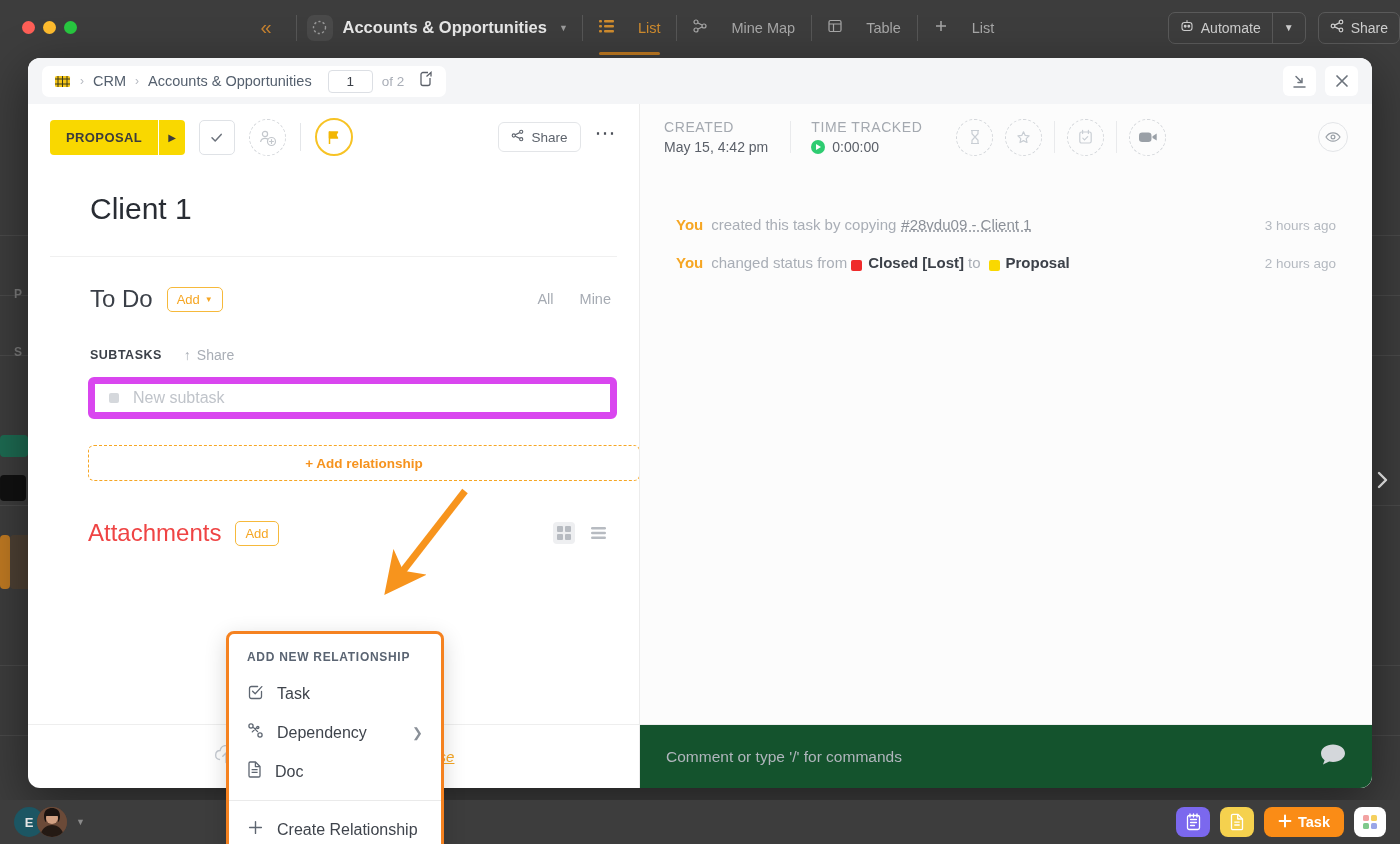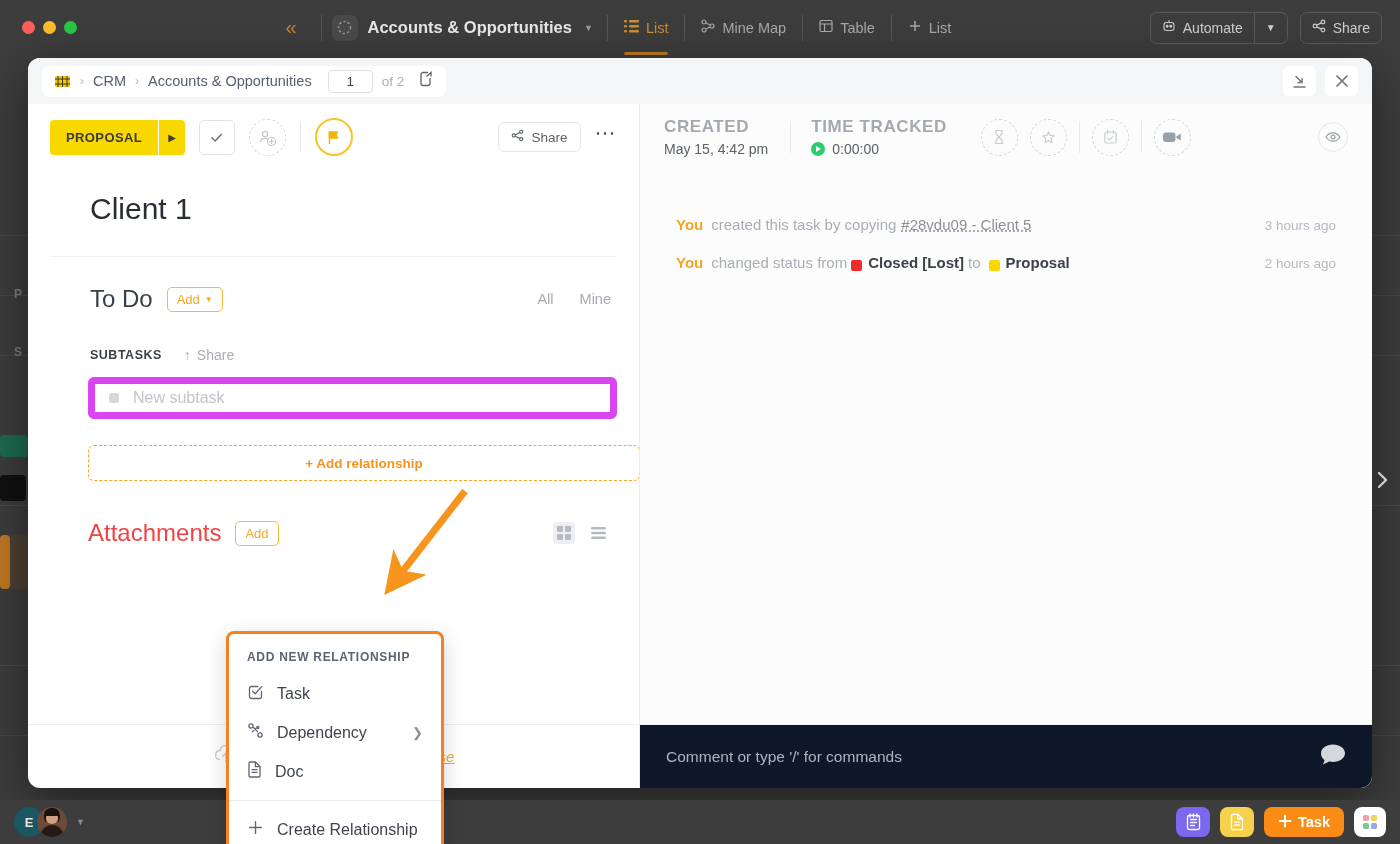--- a/index.html
+++ b/index.html
@@ -29,29 +29,29 @@
   }
   .space-icon {
     width: 26px; height: 26px; border-radius: 7px; background: #4a4a4a;
     display: flex; align-items: center; justify-content: center;
   }
   .space-icon svg { display: block; }
   .space-title { color: #e8e8e8; font-size: 16.5px; font-weight: 600; }
   .caret { color: #9b9b9b; font-size: 9px; margin-left: 2px; }
   .views { display: flex; align-items: center; height: 100%; }
   .view-item {
-    display: flex; align-items: center; gap: 7px; padding: 0 16px;
+    display: flex; align-items: center; gap: 24px; padding: 0 16px;
     color: #a8a8a8; font-size: 14.5px; height: 100%;
   }
   .view-item.active { color: #d08c2e; position: relative; }
   .view-item.active::after {
     content: ""; position: absolute; left: 16px; right: 16px; bottom: 0;
     height: 3px; background: #c07a22; border-radius: 2px;
   }
-  .topright { margin-left: auto; display: flex; align-items: center; gap: 12px; padding-right: 18px; }
+  .topright { margin-left: auto; display: flex; align-items: center; gap: 12px; }
   .pill {
     display: flex; align-items: center; border: 1px solid #5a5a5a; border-radius: 7px;
     height: 32px; color: #cfcfcf; font-size: 14px; overflow: hidden;
   }
   .pill .seg { display: flex; align-items: center; gap: 7px; padding: 0 11px; height: 100%; }
   .pill .divider { width: 1px; height: 100%; background: #5a5a5a; }
 
   
   .bg-list { position: absolute; left: 0; top: 55px; width: 1400px; height: 745px; }
   .bg-row { position: absolute; left: 0; width: 1400px; border-top: 1px solid #4a4a4a; }
@@ -176,21 +176,21 @@
     flex: 0 0 64px; border-top: 1px solid #eee; display: flex; align-items: center;
     justify-content: center; gap: 10px; color: #b3b8bf; font-size: 15px;
   }
   .dropzone .browse { color: #f6a623; text-decoration: underline; font-style: italic; }
 
   
   .right-head {
     height: 66px; display: flex; align-items: center; gap: 0; padding: 0 24px; flex: 0 0 66px;
   }
   .meta { display: flex; flex-direction: column; gap: 4px; padding-right: 22px; }
-  .meta .k { font-size: 17px; font-weight: bold; color: #a4a9b0; letter-spacing: .6px; }
+  .meta .k { font-size: 14px; font-weight: normal; color: #a4a9b0; letter-spacing: .6px; }
   .meta .v { font-size: 14px; color: #5b6069; display: flex; align-items: center; gap: 7px; }
   .vdiv { width: 1px; height: 32px; background: #e9eaec; }
   .meta2 { padding: 0 20px; }
   .play {
     width: 14px; height: 14px; border-radius: 50%; background: #2ecc71;
     display: flex; align-items: center; justify-content: center;
   }
   .play i { border-left: 5px solid #fff; border-top: 3.5px solid transparent; border-bottom: 3.5px solid transparent; }
   .rh-icons { display: flex; align-items: center; gap: 12px; padding-left: 14px; }
   .eye-btn { margin-left: auto; width: 30px; height: 30px; border: 1.5px solid #e3e5e8; border-radius: 50%;
@@ -198,21 +198,21 @@
 
   .activity { flex: 1; padding: 46px 36px 0 36px; min-height: 0; }
   .act-row { display: flex; align-items: flex-end; padding-bottom: 21px; font-size: 15px; }
   .act-you { color: #f6a623; font-weight: 600; margin-right: 8px; }
   .act-text { color: #a9aeb6; }
   .act-link { color: #8b9098; text-decoration: underline; text-decoration-style: dotted; }
   .st-sq { display: inline-block; width: 11px; height: 11px; border-radius: 2px; margin: 0 6px 0 4px; vertical-align: -1px; }
   .st-name { color: #3c4149; font-weight: 600; }
   .act-time { margin-left: auto; color: #b4b9c0; font-size: 13.5px; white-space: nowrap; }
   .comment-bar {
-    flex: 0 0 64px; border-top: 1px solid #eee; background: #0f172a;
+    flex: 0 0 64px; border-top: 1px solid #eee; background: #14532d;
     display: flex; align-items: center; padding: 0 26px;
   }
   .comment-ph { color: #b0b5bc; font-size: 15.5px; }
   .bubble { margin-left: auto; color: #d4d7db; }
 
   
   .rel-menu {
     position: absolute; left: 226px; top: 631px; width: 218px;
     background: #fff; border: 3px solid #f58220; border-radius: 8px;
     box-shadow: 0 6px 22px rgba(0,0,0,.16); overflow: hidden; z-index: 60;
@@ -572,21 +572,21 @@
                 <path d="M1 6s2.6-4.2 7-4.2S15 6 15 6s-2.6 4.2-7 4.2S1 6 1 6z"></path>
                 <circle cx="8" cy="6" r="1.9"></circle>
               </svg>
           </div>
         </div>
 
         <div class="activity">
           <div class="act-row">
             <span class="act-you">You</span>
             <span class="act-text">created this task by copying</span>
-            <span class="act-link" style="margin-left:5px;">#28vdu09 - Client 5</span>
+            <span class="act-link" style="margin-left:5px;">#28vdu09 - Client 1</span>
             <span class="act-time">3 hours ago</span>
           </div>
           <div class="act-row">
             <span class="act-you">You</span>
             <span class="act-text">changed status from</span>
             <span class="st-sq" style="background:#ef2b2b;"></span>
             <span class="st-name">Closed [Lost]</span>
             <span class="act-text" style="margin:0 4px;">to</span>
             <span class="st-sq" style="background:#f9d800;"></span>
             <span class="st-name">Proposal</span>

